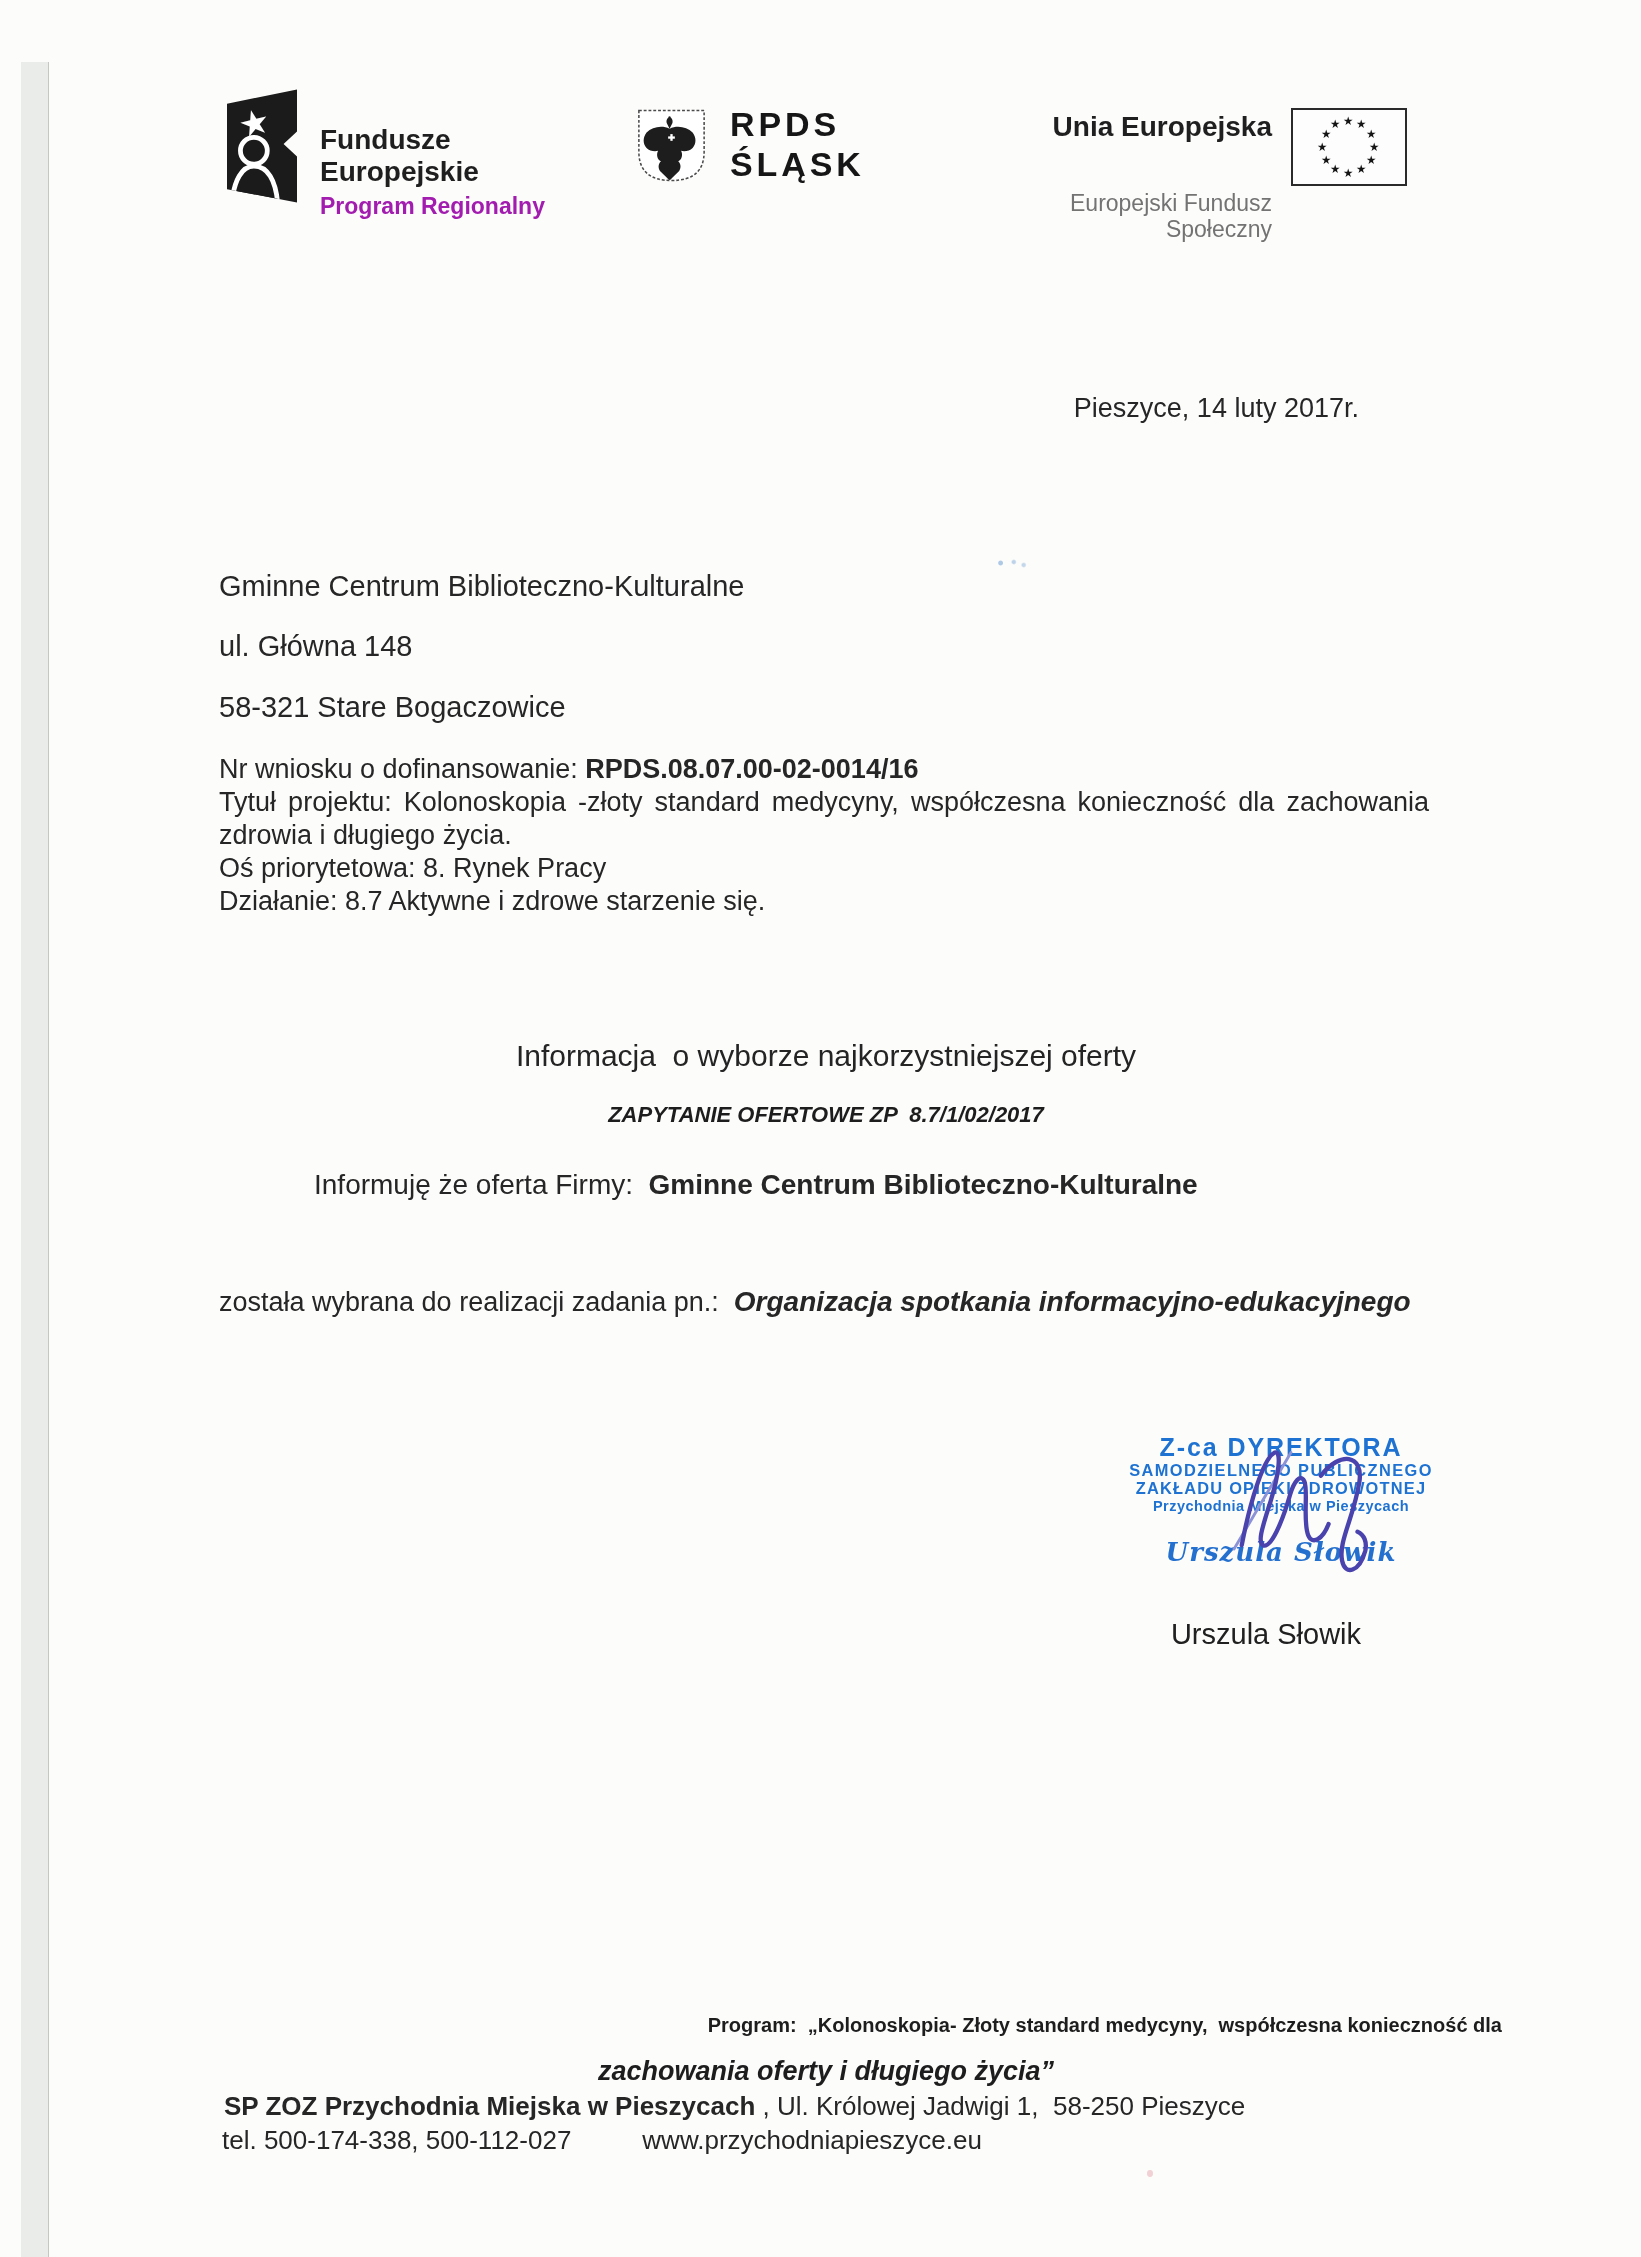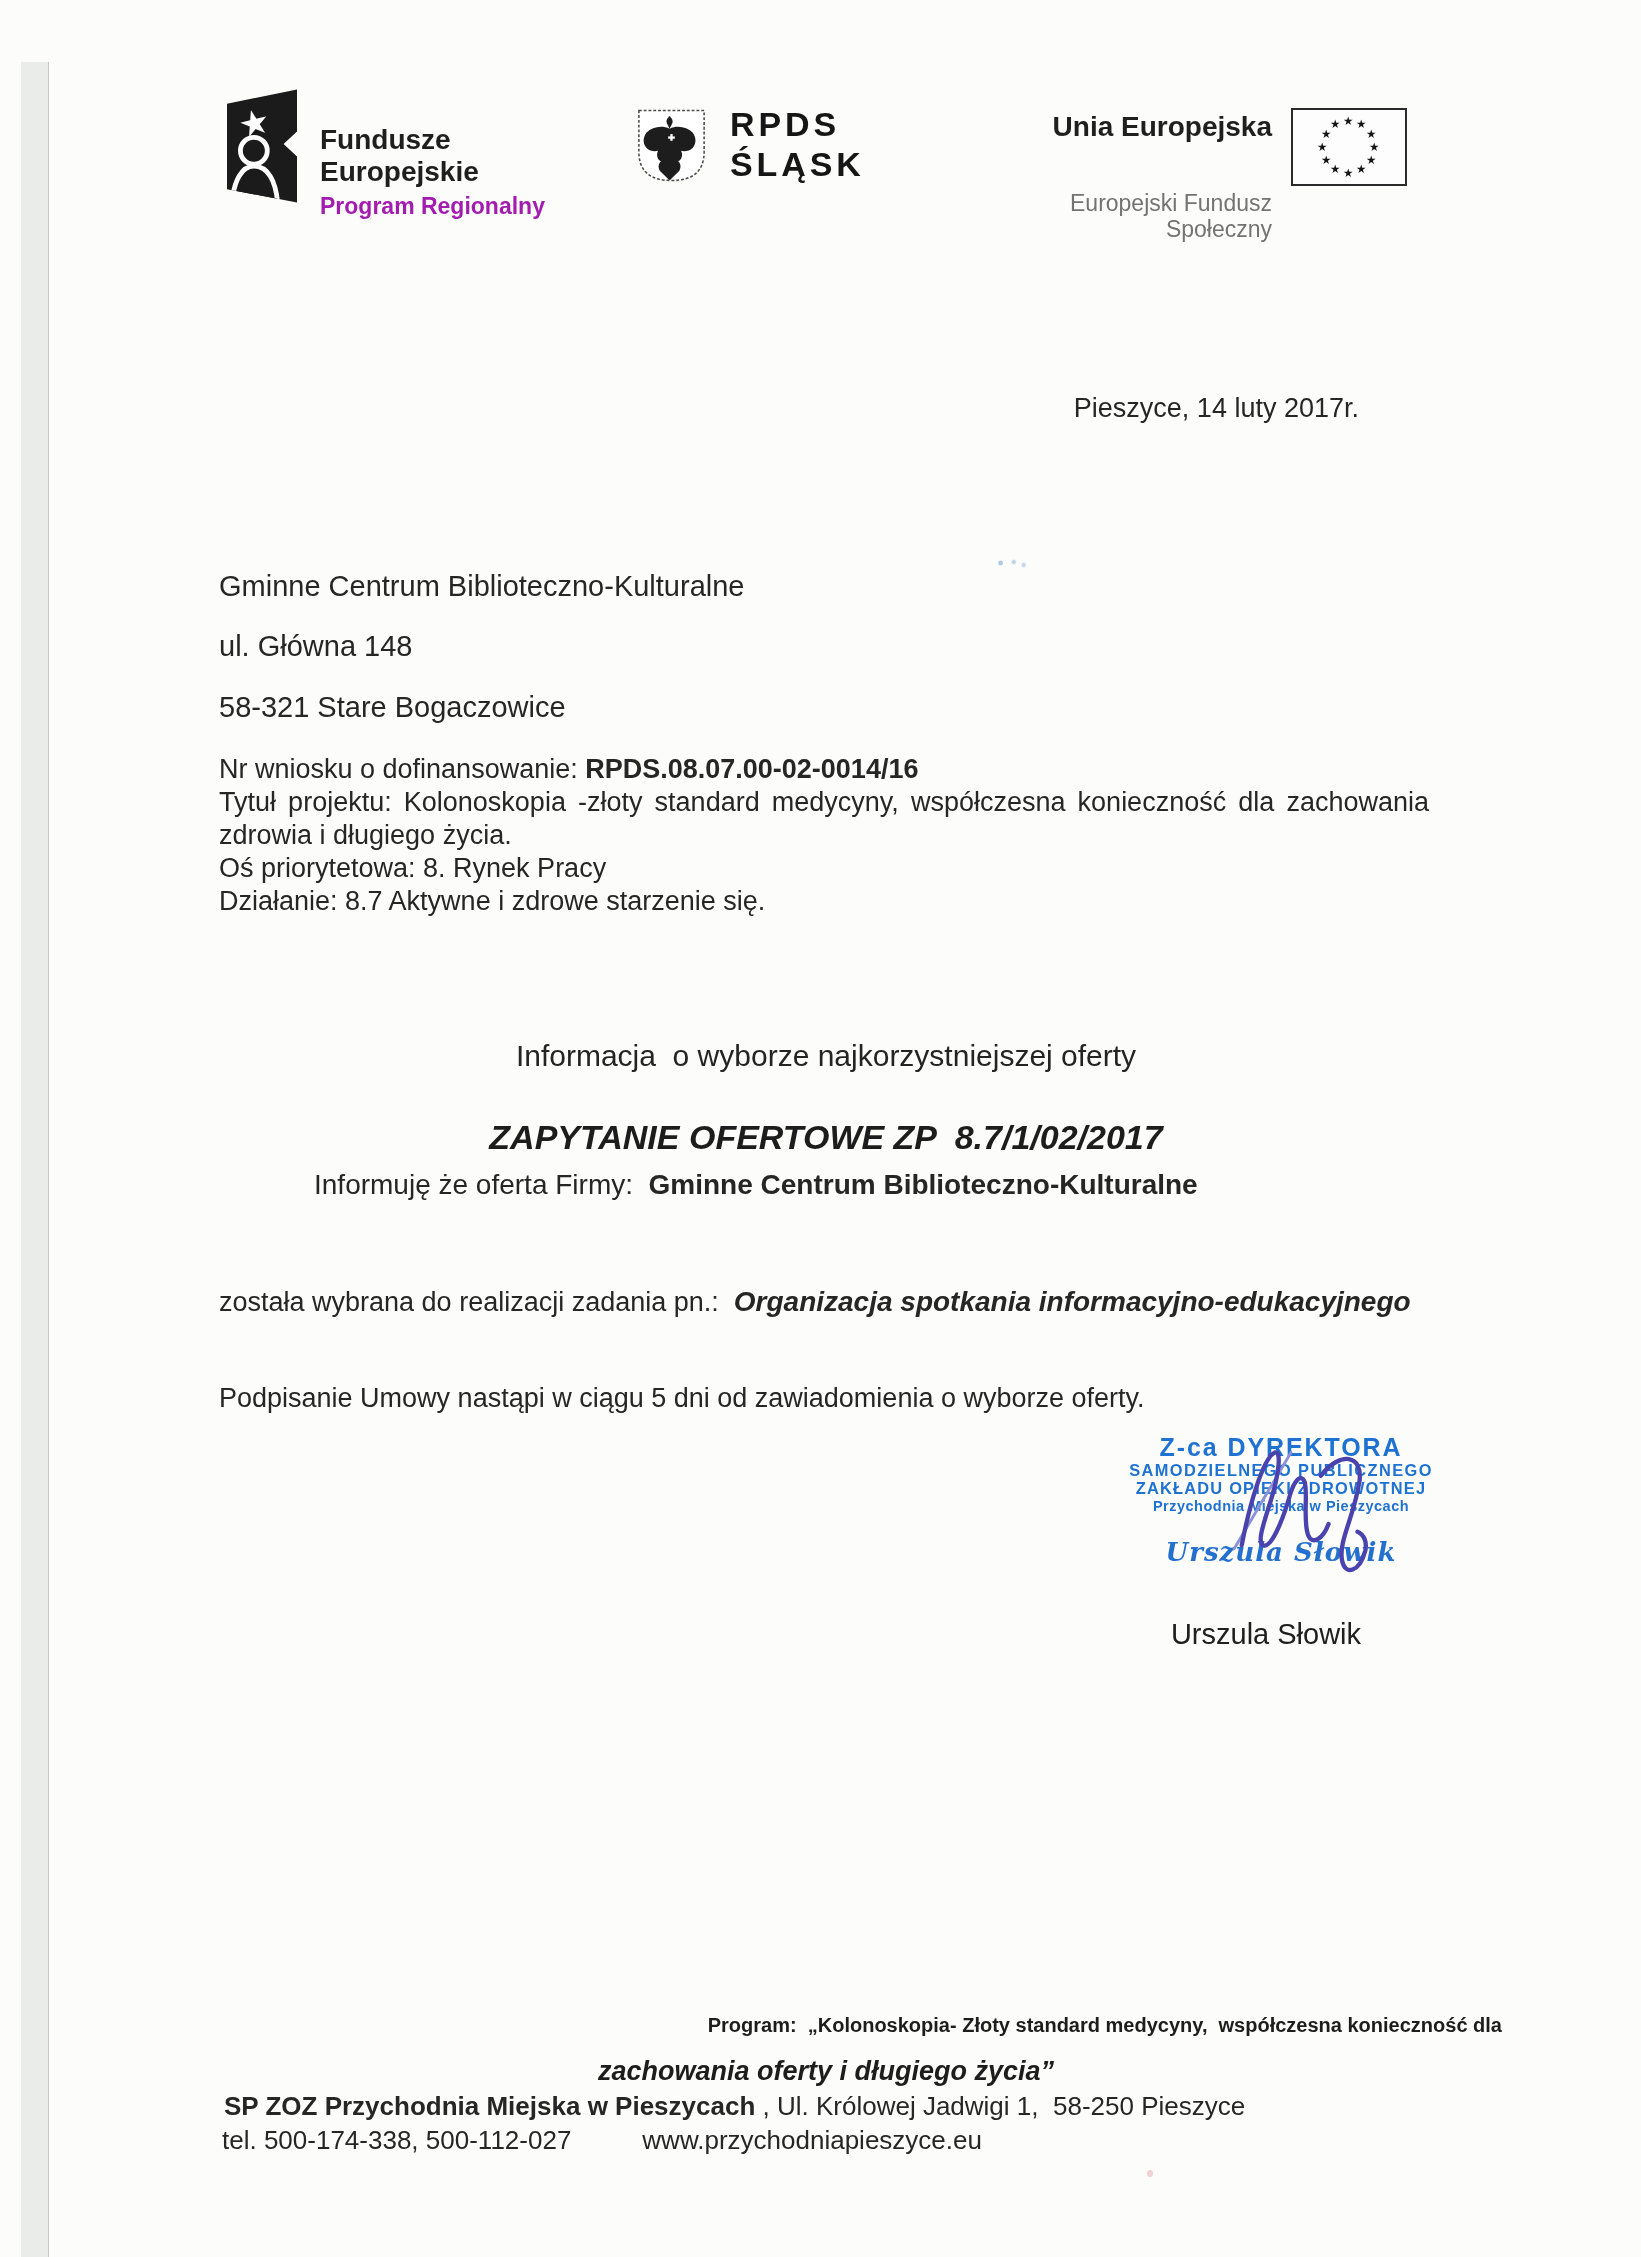--- a/index.html
+++ b/index.html
@@ -47,21 +47,21 @@
   .addr{left:219px;font-size:29px;}
   #addr-name{top:570px;}
   #addr-street{top:630px;}
   #addr-city{top:691px;}
 
   #project-block{left:219px;top:753px;width:1210px;font-size:27px;line-height:33px;}
   #project-title{text-align:justify;}
   .bold{font-weight:bold;}
 
   #heading{left:150px;top:1039px;width:1352px;text-align:center;font-size:30px;color:#242424;}
-  #subheading{left:150px;top:1102px;width:1352px;text-align:center;font-size:34px;font-weight:bold;font-style:italic;color:#1d1d1d;margin-top:16px;}
+  #subheading{left:150px;top:1102px;width:1352px;text-align:center;font-size:22px;font-weight:bold;font-style:italic;color:#1d1d1d;}
   #inform-line{left:314px;top:1169px;font-size:28px;}
   #selected-line{left:219px;top:1286px;font-size:27px;}
   #selected-line .task{font-weight:bold;font-style:italic;font-size:28px;}
   #signing-line{left:219px;top:1383px;font-size:27px;}
 
   
   #stamp{left:1088px;top:1433px;width:386px;text-align:center;color:#1e72d2;}
   .stamp-l1{font-size:25px;font-weight:bold;letter-spacing:1.9px;line-height:28px;}
   .stamp-l2{font-size:16.4px;font-weight:bold;letter-spacing:1.4px;line-height:18.3px;}
   .stamp-l3{font-size:16.4px;font-weight:bold;letter-spacing:1.2px;line-height:18.3px;}
@@ -148,21 +148,20 @@
     <div><span>Nr wniosku o dofinansowanie: </span><span class="bold">RPDS.08.07.00-02-0014/16</span></div>
     <div id="project-title">Tytuł projektu: Kolonoskopia -złoty standard medycyny, współczesna konieczność dla zachowania zdrowia i długiego życia.</div>
     <div>Oś priorytetowa: 8. Rynek Pracy</div>
     <div>Działanie: 8.7 Aktywne i zdrowe starzenie się.</div>
   </div>
 
   <div id="heading" class="abs pre">Informacja  o wyborze najkorzystniejszej oferty</div>
   <div id="subheading" class="abs pre">ZAPYTANIE OFERTOWE ZP  8.7/1/02/2017</div>
   <div id="inform-line" class="abs pre"><span>Informuję że oferta Firmy:  </span><span class="bold">Gminne Centrum Biblioteczno-Kulturalne</span></div>
   <div id="selected-line" class="abs pre"><span>została wybrana do realizacji zadania pn.:  </span><span class="task">Organizacja spotkania informacyjno-edukacyjnego</span></div>
-  <div id="signing-line" class="abs">Podpisanie Umowy nastąpi w ciągu 5 dni od zawiadomienia o wyborze oferty.</div>
 
   <div id="stamp" class="abs">
     <div class="stamp-l1">Z-ca DYREKTORA</div>
     <div class="stamp-l2">SAMODZIELNEGO PUBLICZNEGO</div>
     <div class="stamp-l3">ZAKŁADU OPIEKI ZDROWOTNEJ</div>
     <div class="stamp-l4">Przychodnia Miejska w Pieszycach</div>
     <div class="stamp-name">Urszula Słowik</div>
   </div>
   <svg id="signature-svg" class="abs" viewBox="0 0 200 170">
     <path d="M28,112 L87,12" fill="none" stroke="#8c92d6" stroke-width="3" stroke-linecap="round"></path>

